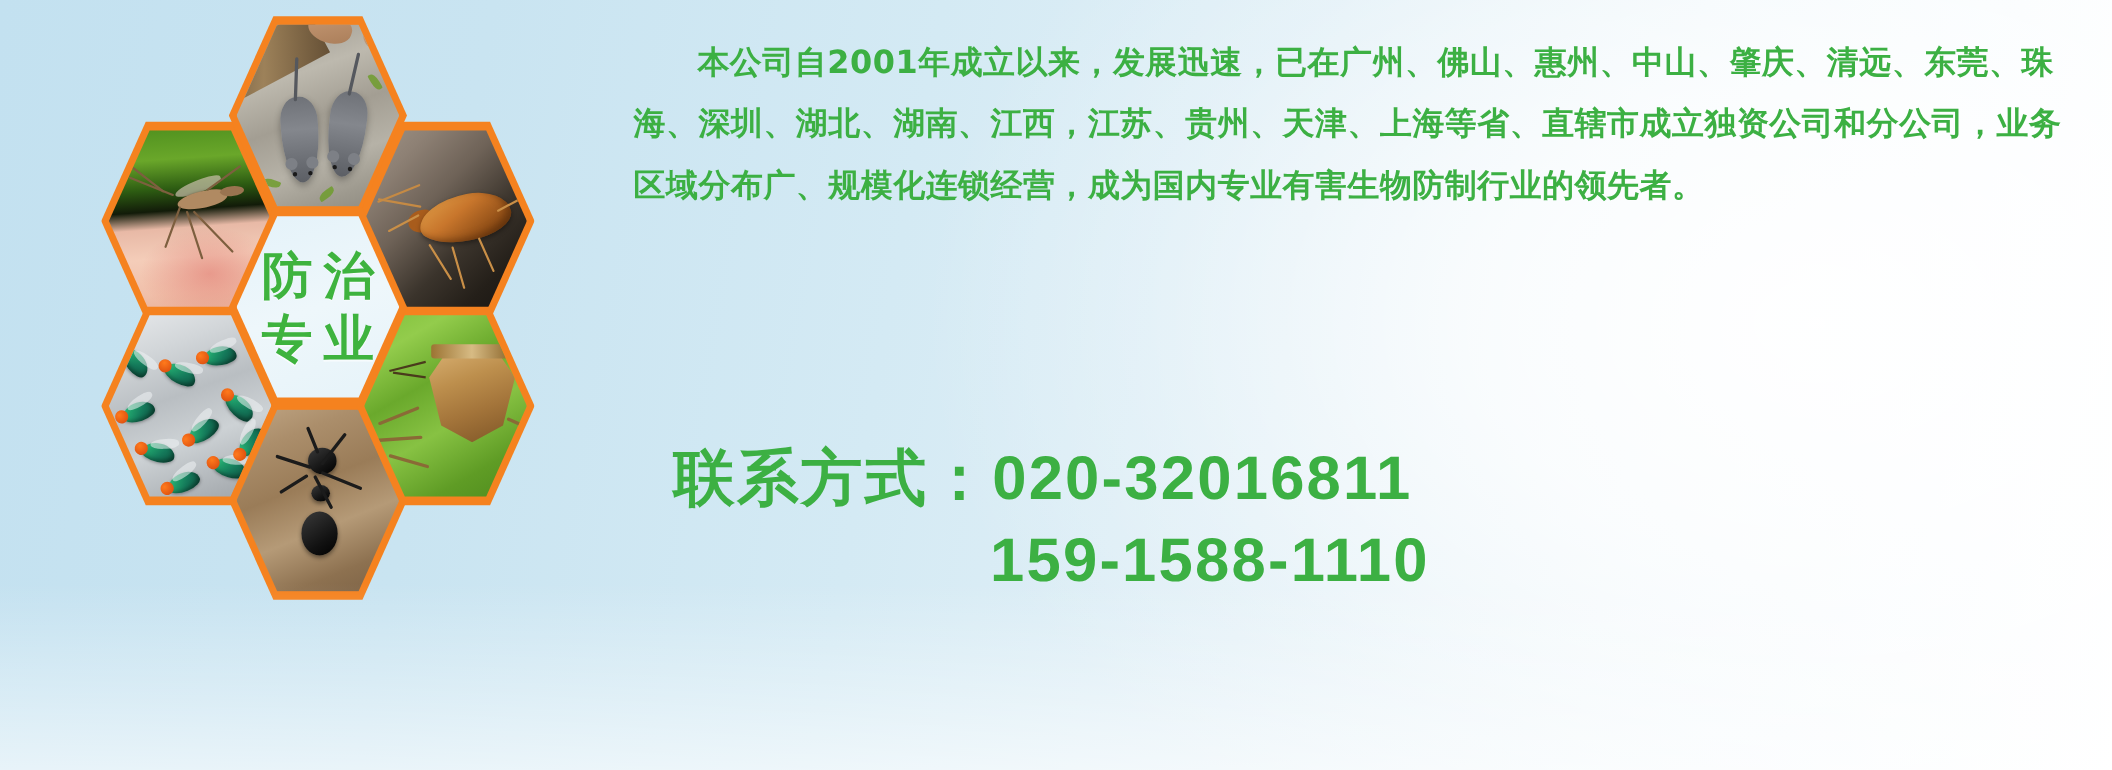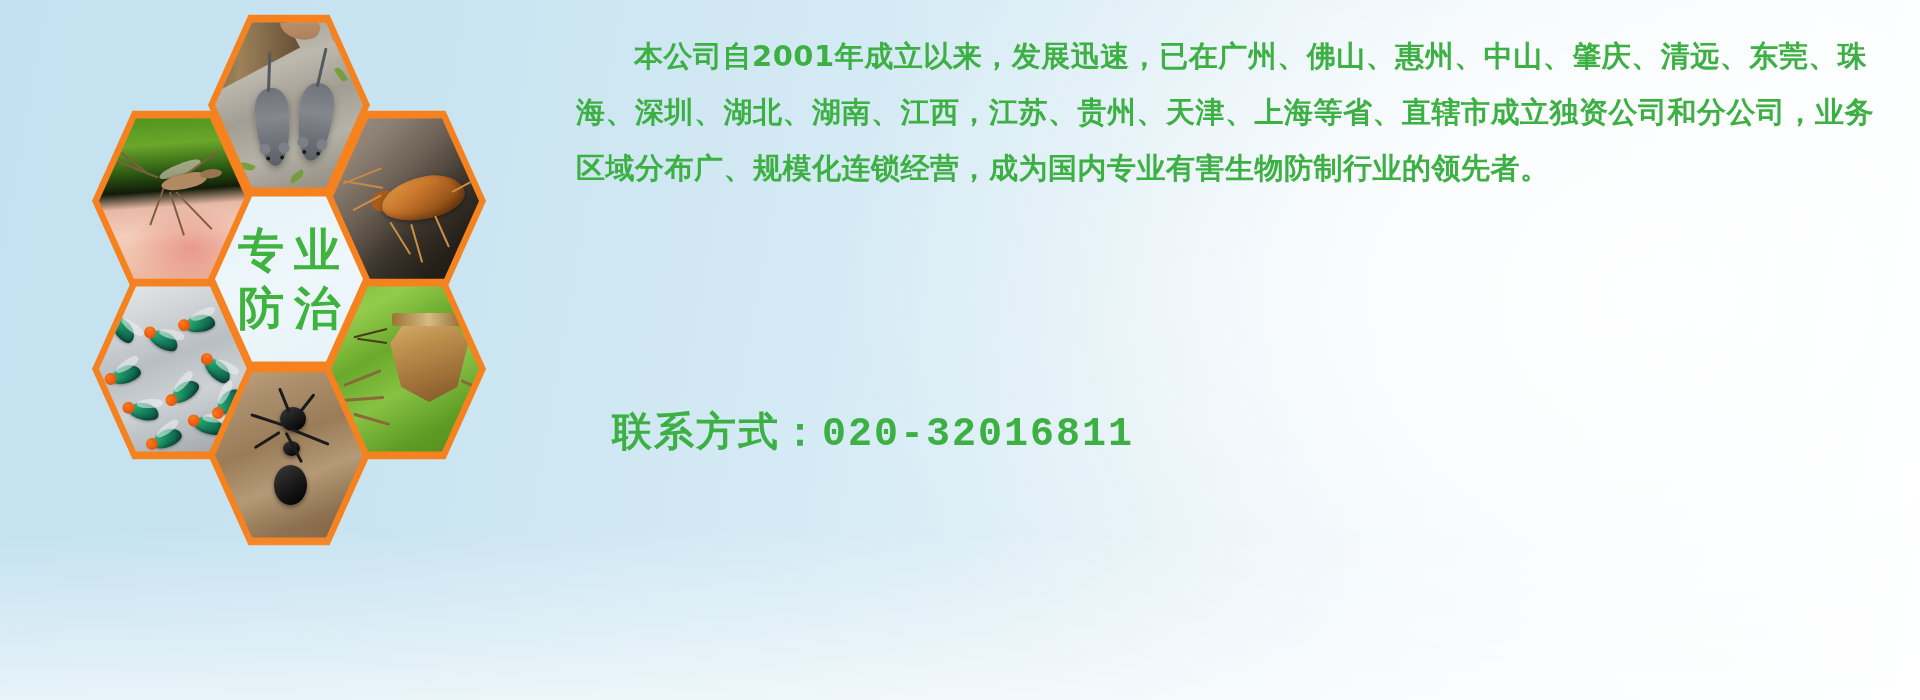--- a/index.html
+++ b/index.html
@@ -119,23 +119,23 @@
   }
   #intro-paragraph{
     color:#3cb043;font-size:29px;font-weight:bold;line-height:56px;
     text-indent:58px;margin:0;letter-spacing:0.5px;
     font-family:"DejaVu Sans","Liberation Sans",sans-serif;
   }
   #contact-block{
     position:absolute;left:612px;top:398px;width:1300px;
   }
   .contact-line{
-    color:#3cb043;font-weight:bold;font-size:40px;line-height:74px;
+    color:#3cb043;font-weight:bold;font-size:56px;line-height:74px;
     letter-spacing:2px;white-space:nowrap;
-    font-family:Liberation Mono, monospace;
+    font-family:Liberation Sans, sans-serif;
   }
   .contact-line.second{padding-left:288px;}
 </style>
 </head>
 <body>
 
 <div id="banner">
 
   <div id="honeycomb">
 
@@ -248,29 +248,30 @@
           <div class="bug-ant" style="left:38%;top:26%;width:34px;transform:rotate(166deg);"></div>
           <div class="bug-ant" style="left:38%;top:34%;width:30px;transform:rotate(188deg);"></div>
         </div>
       </div>
     </div>
 
     <div class="hex hex-center" style="left:208px;top:186px;">
       <div class="hex-shape"></div>
       <div class="hex-inner">
         <div class="center-text">
+          <span>防治</span>
           <span>专业</span>
-          <span>防治</span>
         </div>
       </div>
     </div>
 
   </div>
 
   <div id="copy">
     <p id="intro-paragraph">本公司自2001年成立以来，发展迅速，已在广州、佛山、惠州、中山、肇庆、清远、东莞、珠海、深圳、湖北、湖南、江西，江苏、贵州、天津、上海等省、直辖市成立独资公司和分公司，业务区域分布广、规模化连锁经营，成为国内专业有害生物防制行业的领先者。</p>
   </div>
 
   <div id="contact-block">
     <div class="contact-line">联系方式：020-32016811</div>
+    <div class="contact-line second">159-1588-1110</div>
   </div>
 
 </div>
 
 </body></html>

